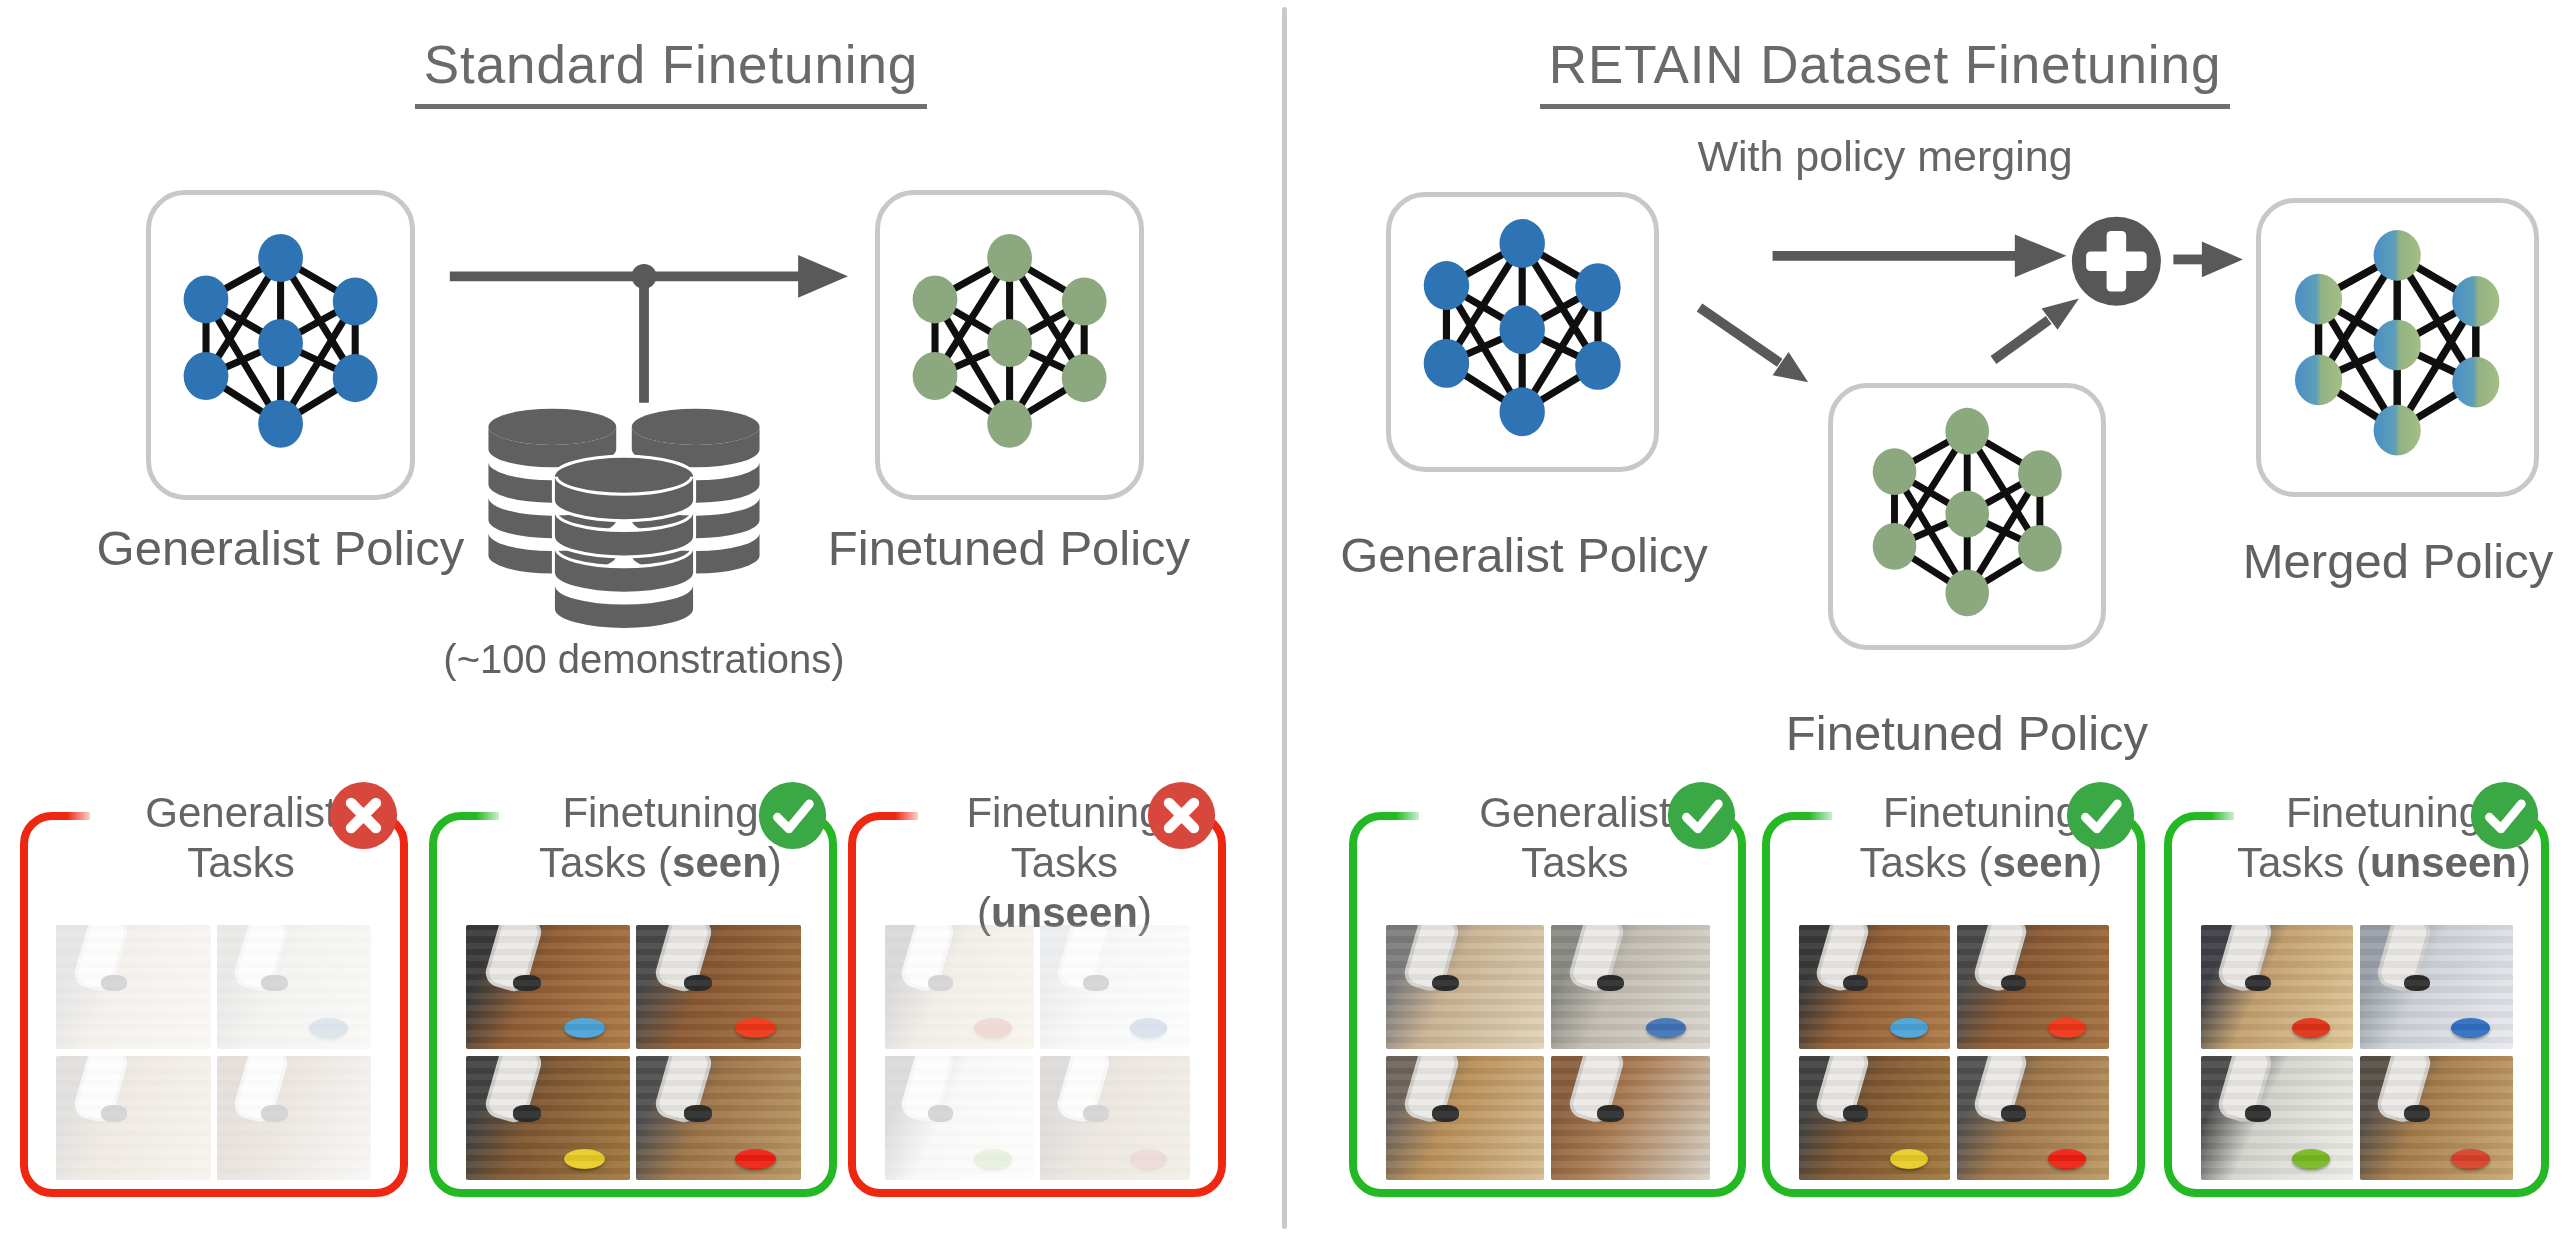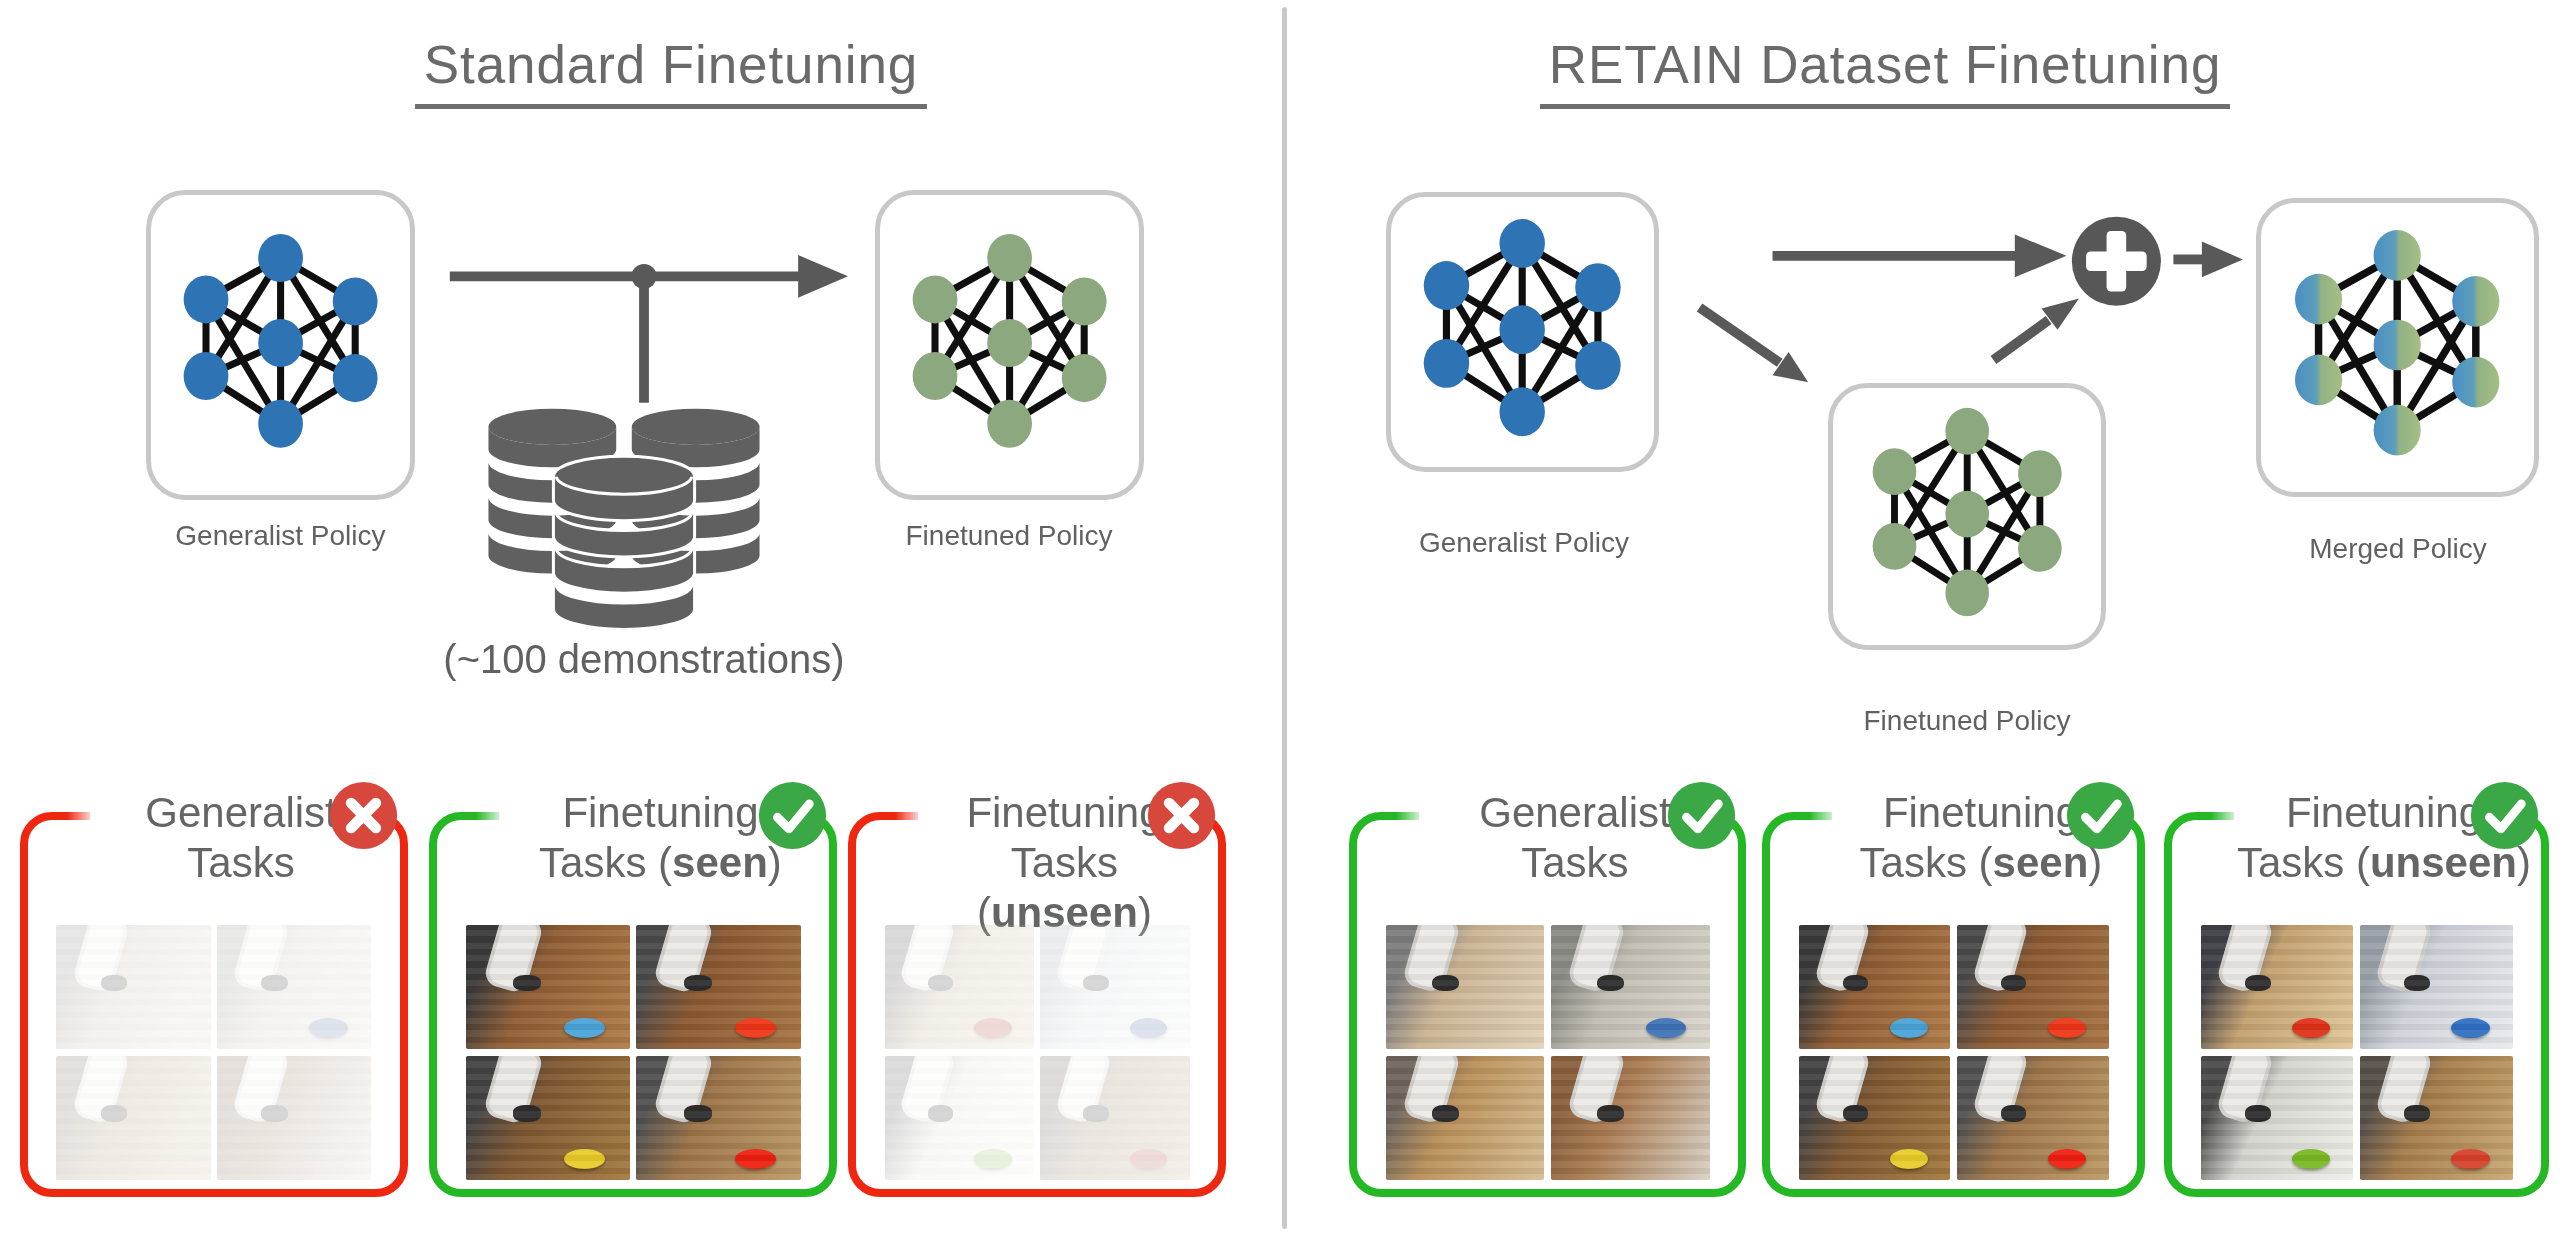--- a/index.html
+++ b/index.html
@@ -8,21 +8,21 @@
     font-family:"Liberation Sans", sans-serif; background:#ffffff; color:#646464;
   }
   
   .panel-title{position:absolute; top:34px; text-align:center; font-size:53px; color:#6a6a6a; letter-spacing:0.9px;}
   .panel-title .underlined{display:inline-block; border-bottom:5.3px solid #6f6f6f; padding:0 9px 9px 9px;}
   .panel-title b{font-weight:normal;}
   .subtitle{position:absolute; top:132px; text-align:center; font-size:43px; color:#666;}
   
   .policy-box{position:absolute; background:#fff; border:5.3px solid #c8c8c8; border-radius:39px; box-sizing:border-box;}
   .net{position:absolute; inset:0; margin:auto; width:80%; height:88%; display:block;}
-  .plabel{position:absolute; width:534px; text-align:center; font-size:28px; color:#616161;}
+  .plabel{position:absolute; width:534px; text-align:center; font-size:49px; color:#616161;}
   
   .db-caption{position:absolute; left:377px; top:636px; width:534px; text-align:center; font-size:40px; line-height:47px; color:#616161;}
   
   .divider{position:absolute; background:#c9c9c9; border-radius:2.7px;}
   
   .overlay{position:absolute; inset:0; pointer-events:none;}
   
   .task-frame{position:absolute; top:812px; height:385px; border:8px solid #24b824; border-radius:32px; box-sizing:border-box; background:transparent;}
   .task-frame.fail{border-color:#ee2711;}
   .fade-stub{position:absolute; left:39px; top:-9px; width:37px; height:12.5px;
@@ -48,20 +48,21 @@
 <body>
 
 <div class="canvas">
 
   <div class="panel-title" style="left:27px; width:1288px;">
     <span class="underlined">Standard Finetuning</span>
   </div>
   <div class="panel-title" style="left:1284px; width:1202px;">
     <span class="underlined"><b>RETAIN</b><span> Dataset Finetuning</span></span>
   </div>
+  <div class="subtitle" style="left:1284px; width:1202px;">With policy merging</div>
 
   <div class="divider" style="left:1282px; top:7.1px; width:5.3px; height:1222px;"></div>
 
   <div class="policy-box" style="left:146px; top:190px; width:269px; height:310px;">
     <svg class="net" viewBox="0 0 100 112">
         <line x1="50" y1="14" x2="14" y2="34" stroke="#0f0f0f" stroke-width="3.4"></line>
         <line x1="50" y1="14" x2="86" y2="35" stroke="#0f0f0f" stroke-width="3.4"></line>
         <line x1="50" y1="14" x2="50" y2="55" stroke="#0f0f0f" stroke-width="3.4"></line>
         <line x1="50" y1="14" x2="14" y2="71" stroke="#0f0f0f" stroke-width="3.4"></line>
         <line x1="50" y1="14" x2="86" y2="72" stroke="#0f0f0f" stroke-width="3.4"></line>

